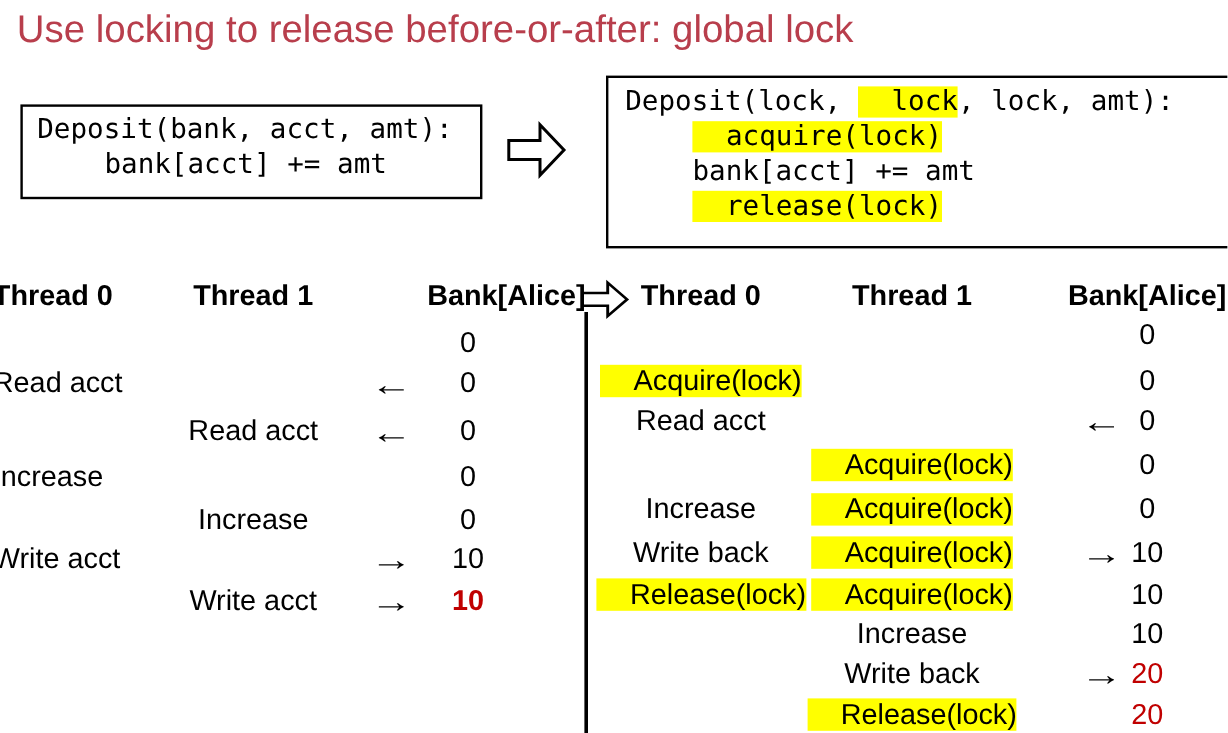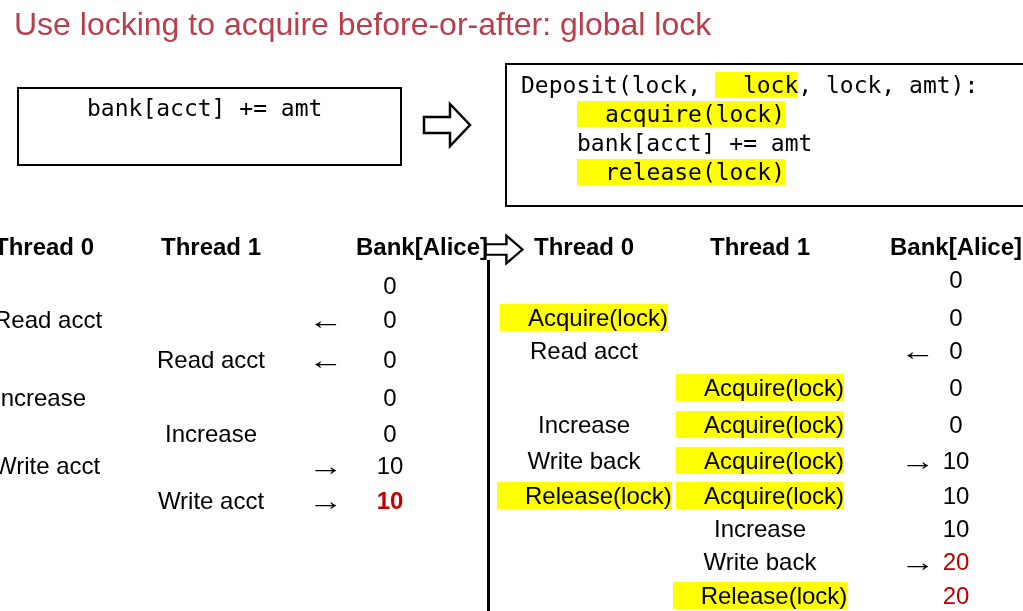--- a/index.html
+++ b/index.html
@@ -62,23 +62,23 @@
   .r-val{left:925px;width:62px;text-align:center;}
   .ar-glyph{display:inline-block;font-size:26px;transform:scaleX(1.35);transform-origin:center;}
   .red{color:var(--red-color,#c00000);}
   .boldv{font-weight:700;}
 </style>
 </head>
 <body>
 
 <div class="slide">
 
-  <h1 class="title"><span>Use locking to acquire before-or-after: </span><b>global lock</b></h1>
+  <h1 class="title"><span>Use locking to release before-or-after: </span><b>global lock</b></h1>
 
-  <div class="codebox before" id="code-before"><div class="code-line ind"><span>bank[acct] += amt</span></div></div>
+  <div class="codebox before" id="code-before"><div class="code-line"><span>Deposit(bank, acct, amt):</span></div><div class="code-line ind"><span>bank[acct] += amt</span></div></div>
 
   <svg class="blockarrow a1" width="52" height="56" viewBox="0 0 52 56" preserveAspectRatio="none">
     <polygon points="3,20 29,20 29,7 49,28 29,49 29,36 3,36" fill="#ffffff" stroke="#000000" stroke-width="2.5"></polygon>
   </svg>
 
   <div class="codebox after" id="code-after"><div class="code-line"><span>Deposit(lock, </span><span class="hl">lock</span><span>, lock, amt):</span></div><div class="code-line ind"><span class="hl">acquire(lock)</span></div><div class="code-line ind"><span>bank[acct] += amt</span></div><div class="code-line ind"><span class="hl">release(lock)</span></div></div>
 
   <div class="vline"></div>
 
   <svg class="blockarrow a2" width="42" height="37" viewBox="0 0 52 56" preserveAspectRatio="none">

